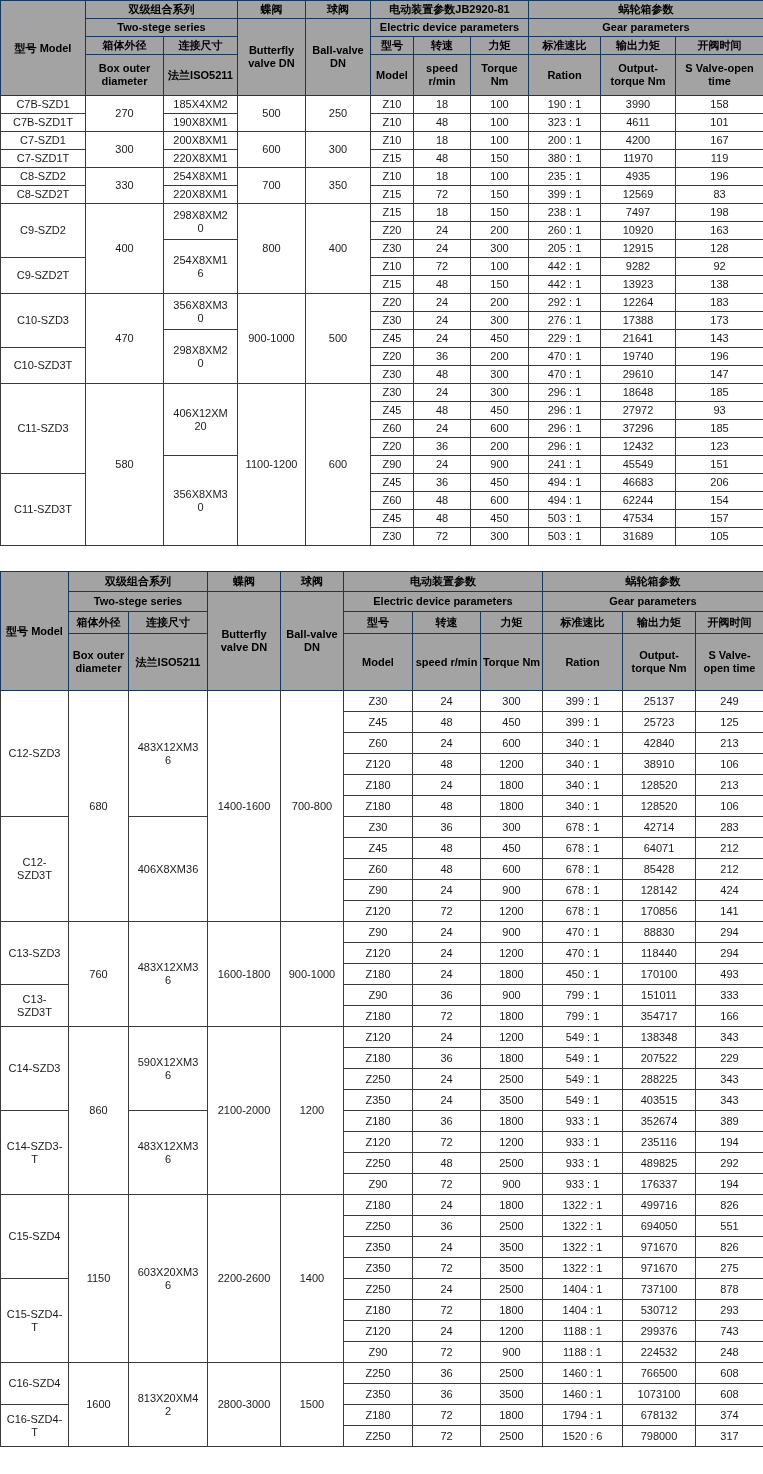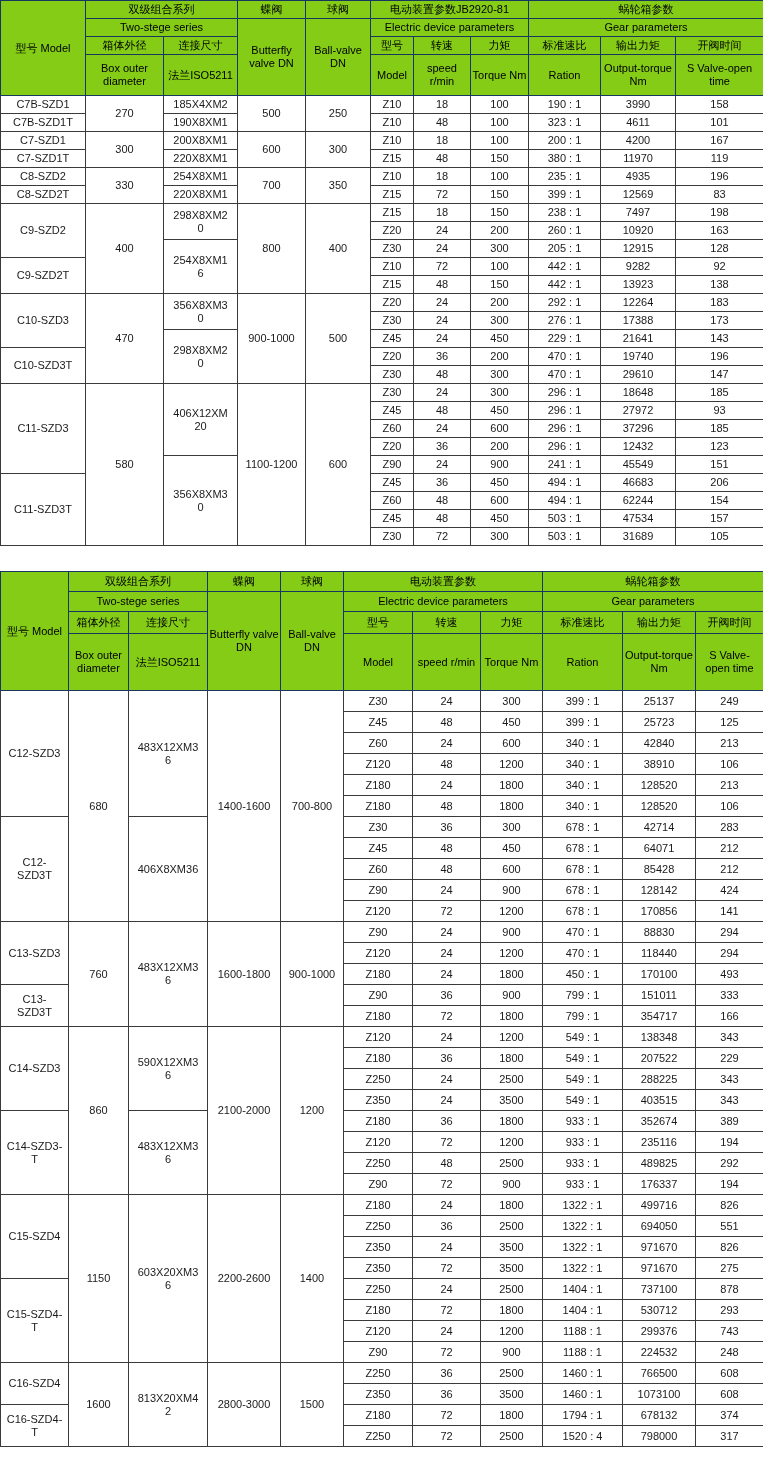--- a/index.html
+++ b/index.html
@@ -1,19 +1,19 @@
 <!DOCTYPE html>
 <html><head>
 <meta charset="utf-8">
 <style>
   html,body{margin:0;padding:0;background:#ffffff;}
   .page{width:763px;font-family:"Liberation Sans","DejaVu Sans",sans-serif;color:#000;}
   table{border-collapse:collapse;table-layout:fixed;width:763px;}
   th,td{overflow:hidden;text-align:center;vertical-align:middle;padding:0 1px;line-height:1.18;}
-  th{background:#84cc16;border:1px solid #17375E;font-weight:normal;font-size:11px;color:#000;}
+  th{background:#a3a3a3;border:1px solid #17375E;font-weight:bold;font-size:11px;color:#000;}
   td{background:#ffffff;border:1px solid #3a3a3a;font-size:11px;color:#1a1a1a;white-space:pre-line;word-wrap:break-word;}
   table{border:1px solid #17375E;}
   
   #table1 thead tr.hr1,#table1 thead tr.hr2,#table1 thead tr.hr3{height:18px;}
   #table1 thead tr.hr4{height:41px;}
   #table1 tbody tr{height:18px;}
   
   #table2 thead tr.hr1,#table2 thead tr.hr2{height:20px;}
   #table2 thead tr.hr3{height:22px;}
   #table2 thead tr.hr4{height:57px;}
@@ -699,19 +699,19 @@
           <td>72</td>
           <td>1800</td>
           <td>1794 : 1</td>
           <td>678132</td>
           <td>374</td>
         </tr>
         <tr>
           <td>Z250</td>
           <td>72</td>
           <td>2500</td>
-          <td>1520 : 4</td>
+          <td>1520 : 6</td>
           <td>798000</td>
           <td>317</td>
         </tr>
       </tbody>
   </table>
 </div>
 
 </body></html>

